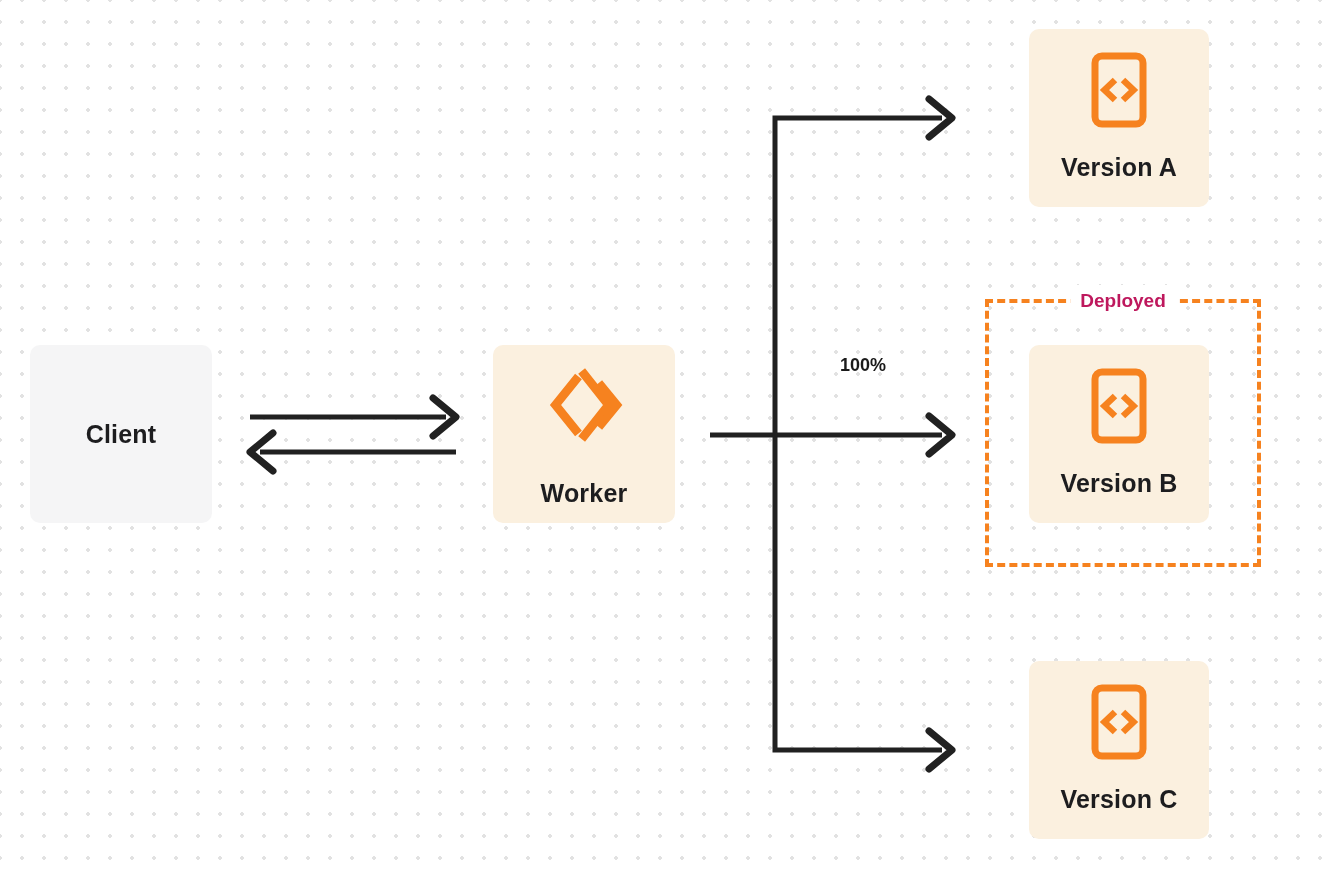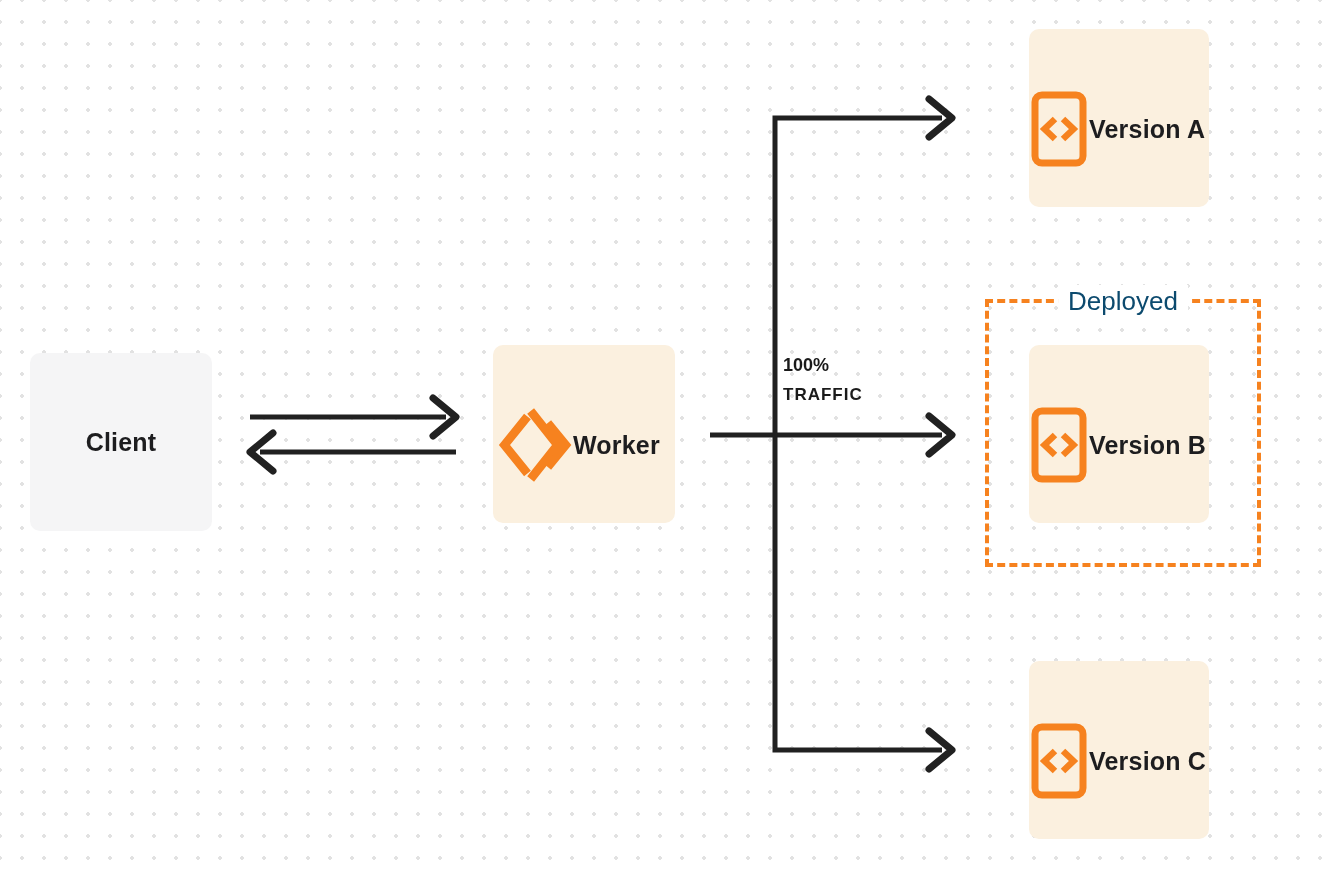--- a/index.html
+++ b/index.html
@@ -14,34 +14,34 @@
     overflow:hidden;
     background-color:#ffffff;
     background-image:radial-gradient(circle, #e2e2e2 1.6px, transparent 1.9px);
     background-size:22px 22px;
     background-position:11px 11px;
   }
   .node{
     position:absolute;
     border-radius:10px;
     display:flex;
-    flex-direction:row;
+    flex-direction:column;
     align-items:center;
     box-sizing:border-box;
   }
   .node-cream{ background:#FBF0DF; }
   .node-gray{ background:#F5F5F6; }
   .node-label{
     font-weight:700;
     font-size:25px;
     color:#1D1D1F;
     letter-spacing:0.2px;
   }
   .client-node{
-    left:30px; top:353px; width:182px; height:178px;
+    left:30px; top:345px; width:182px; height:178px;
     justify-content:center;
     align-items:center;
   }
   .worker-node{
     left:493px; top:345px; width:182px; height:178px;
     padding-top:22px; row-gap:36px;
   }
   .version-node{
     width:180px; height:178px; left:1029px;
     padding-top:22px; row-gap:24px;
@@ -57,31 +57,32 @@
     border:4px dashed #F6821F;
     box-sizing:border-box;
   }
   .deployed-label{
     position:absolute;
     top:-18px;
     left:50%;
     transform:translateX(-50%);
     background:#ffffff;
     padding:0 10px;
-    font-size:26px;
-    font-weight:400;
-    color:#0c4a6e;
+    font-size:19px;
+    font-weight:700;
+    color:#be185d;
     white-space:nowrap;
     line-height:32px;
   }
 
   .traffic-label{
     position:absolute;
     left:783px; top:350px;
     width:160px;
+    text-align:center;
     font-weight:700;
     color:#1A1A1A;
   }
   .traffic-line1{ font-size:18px; line-height:30px; display:block; }
   .traffic-line2{ font-size:17px; line-height:30px; display:block; letter-spacing:1px; }
 
   .arrows-layer{
     position:absolute;
     left:0; top:0;
     pointer-events:none;
@@ -131,21 +132,20 @@
     <svg width="80" height="76" viewBox="0 0 100 96">
       <path class="icon-stroke" stroke-width="11" stroke-linecap="butt" d="M 43 12 L 14 48 L 43 84"></path>
       <path class="icon-stroke" stroke-width="11" stroke-linecap="butt" d="M 47 5 L 81 48 L 47 91"></path>
       <path class="icon-stroke" stroke-width="10" stroke-linecap="butt" d="M 69 20 L 92 48 L 69 76"></path>
     </svg>
     <div class="node-label">Worker</div>
   </div>
 
   <div class="traffic-label">
     <span class="traffic-line1">100%</span>
-    <span class="traffic-line2">TRAFFIC</span>
   </div>
 
   <div class="node node-cream version-node version-a">
     <svg width="60" height="78" viewBox="0 0 60 78">
       <rect class="icon-stroke" x="6" y="5" width="48" height="68" rx="7" stroke-width="7"></rect>
       <path class="icon-stroke" stroke-width="6.5" d="M 26 29 L 15.5 39 L 26 49"></path>
       <path class="icon-stroke" stroke-width="6.5" d="M 34 29 L 44.5 39 L 34 49"></path>
     </svg>
     <div class="node-label">Version A</div>
   </div>

